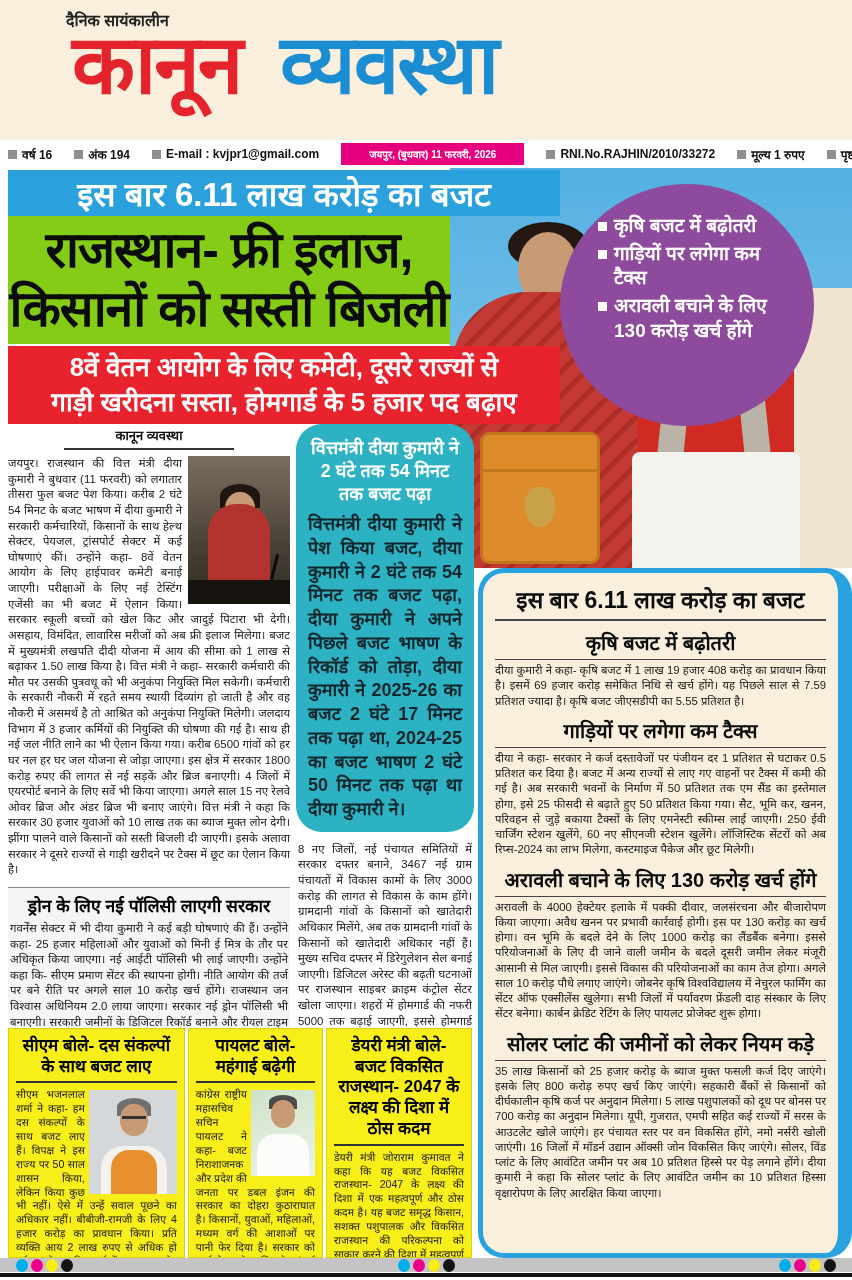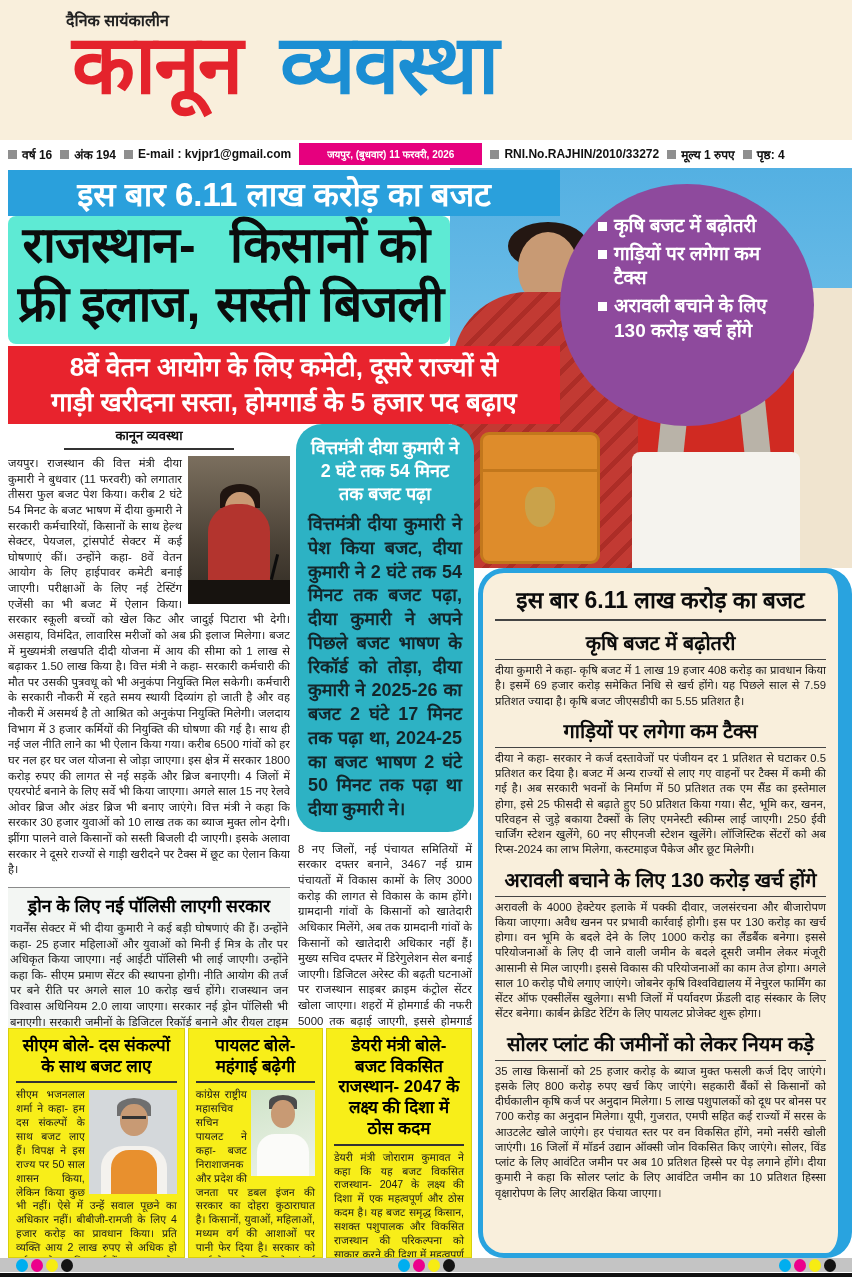--- a/index.html
+++ b/index.html
@@ -9,21 +9,21 @@
     background:#ffffff; overflow:hidden;
     font-family:"Liberation Sans","DejaVu Sans",sans-serif; color:#1a1a1a;
   }
   
   .masthead { position:absolute; top:0; left:0; width:852px; height:140px; background:#f9efdc; }
   .tagline { position:absolute; left:66px; top:9px; font-size:16px; font-weight:bold; color:#222; }
   .paper-title { position:absolute; left:72px; top:24px; font-size:82px; font-weight:900; line-height:1; letter-spacing:-2px; white-space:nowrap; }
   .t-red { color:#e4232c;margin-top:32px; } .t-blue { color:#1b8ed3; margin-left:18px; }
   
   .infobar { position:absolute; top:140px; left:0; width:852px; height:28px; background:#fff;
-    display:flex; align-items:center; padding:0 8px; gap:8px; font-size:12px; font-weight:bold; color:#111; white-space:nowrap; }
+    display:flex; align-items:center; padding:0 8px; gap:22px; font-size:12px; font-weight:bold; color:#111; white-space:nowrap; }
   .ib-item { display:flex; align-items:center; gap:5px; }
   .sq { width:9px; height:9px; background:#8f8f8f; display:inline-block; flex:none; }
   .datebox { background:#e6007e; color:#fff; padding:4px 28px; font-size:10px; font-weight:bold; }
   
   .photo-main { position:absolute; left:450px; top:168px; width:402px; height:400px; overflow:hidden;
     background:linear-gradient(180deg,#54b0e2 0%,#74c1e9 55%,#8ccbee 100%); }
   .pm-wall { position:absolute; right:0; top:120px; width:62px; height:280px; background:#f0e4cf; }
   .pm-woman { position:absolute; left:2px; bottom:0; width:196px; height:340px; }
   .pm-w-hair { position:absolute; top:-6px; left:56px; width:80px; height:48px; background:#241712; border-radius:50%; }
   .pm-w-head { position:absolute; top:4px; left:66px; width:60px; height:72px; background:#c89a74; border-radius:50% 50% 46% 46%; }
@@ -37,22 +37,22 @@
   .pm-scarf-l,.pm-scarf-r { position:absolute; top:70px; width:26px; height:180px; background:#b9b3a8; }
   .pm-scarf-l { left:38px; transform:rotate(6deg); } .pm-scarf-r { left:108px; transform:rotate(-6deg); }
   .pm-dhoti { position:absolute; bottom:0; left:4px; width:168px; height:116px; background:#f5f3ee; border-radius:8px 8px 0 0; }
   .pm-case { position:absolute; left:30px; bottom:4px; width:120px; height:132px; background:#de8c2b;
     border:3px solid #c2771c; border-radius:9px; }
   .pm-case-flap { position:absolute; top:34px; left:0; width:100%; height:3px; background:#c2771c; }
   .pm-emblem { position:absolute; left:42px; top:52px; width:30px; height:40px; background:#caa24a; border-radius:40% 40% 50% 50%; }
   
   .kicker { position:absolute; left:8px; top:170px; width:552px; height:46px; background:#2aa0dc;
     color:#fff; font-size:33px; font-weight:900; display:flex; align-items:center; justify-content:center; }
-  .headline-wrap { position:absolute; left:8px; top:216px; width:442px; height:128px; background:#5eead4;
-    display:flex; justify-content:center; text-align:center;border-radius:8px; }
+  .headline-wrap { position:absolute; left:8px; top:216px; width:442px; height:128px; background:#84cc16;
+    display:flex; flex-direction:column; justify-content:center; text-align:center; }
   .headline-wrap .hl { font-size:50px; font-weight:900; color:#0c0c0c; line-height:1.18; letter-spacing:-1px; }
   .subhead { position:absolute; left:8px; top:346px; width:552px; height:78px; background:#e8232d;
     color:#fff; display:flex; flex-direction:column; align-items:center; justify-content:center; }
   .subhead .sl { font-size:26px; font-weight:900; line-height:1.35; }
   .bubble { position:absolute; left:560px; top:184px; width:254px; height:242px; background:#8e4a9d;
     border-radius:50%; color:#fff; font-weight:bold; font-size:19px; line-height:1.3; padding:30px 22px 0 38px; }
   .b-item { display:flex; gap:7px; margin-bottom:3px; }
   .b-sq { width:9px; height:9px; background:#fff; margin-top:8px; flex:none; }
   
   .col-left { position:absolute; left:8px; top:426px; width:282px; height:602px; overflow:hidden; }

